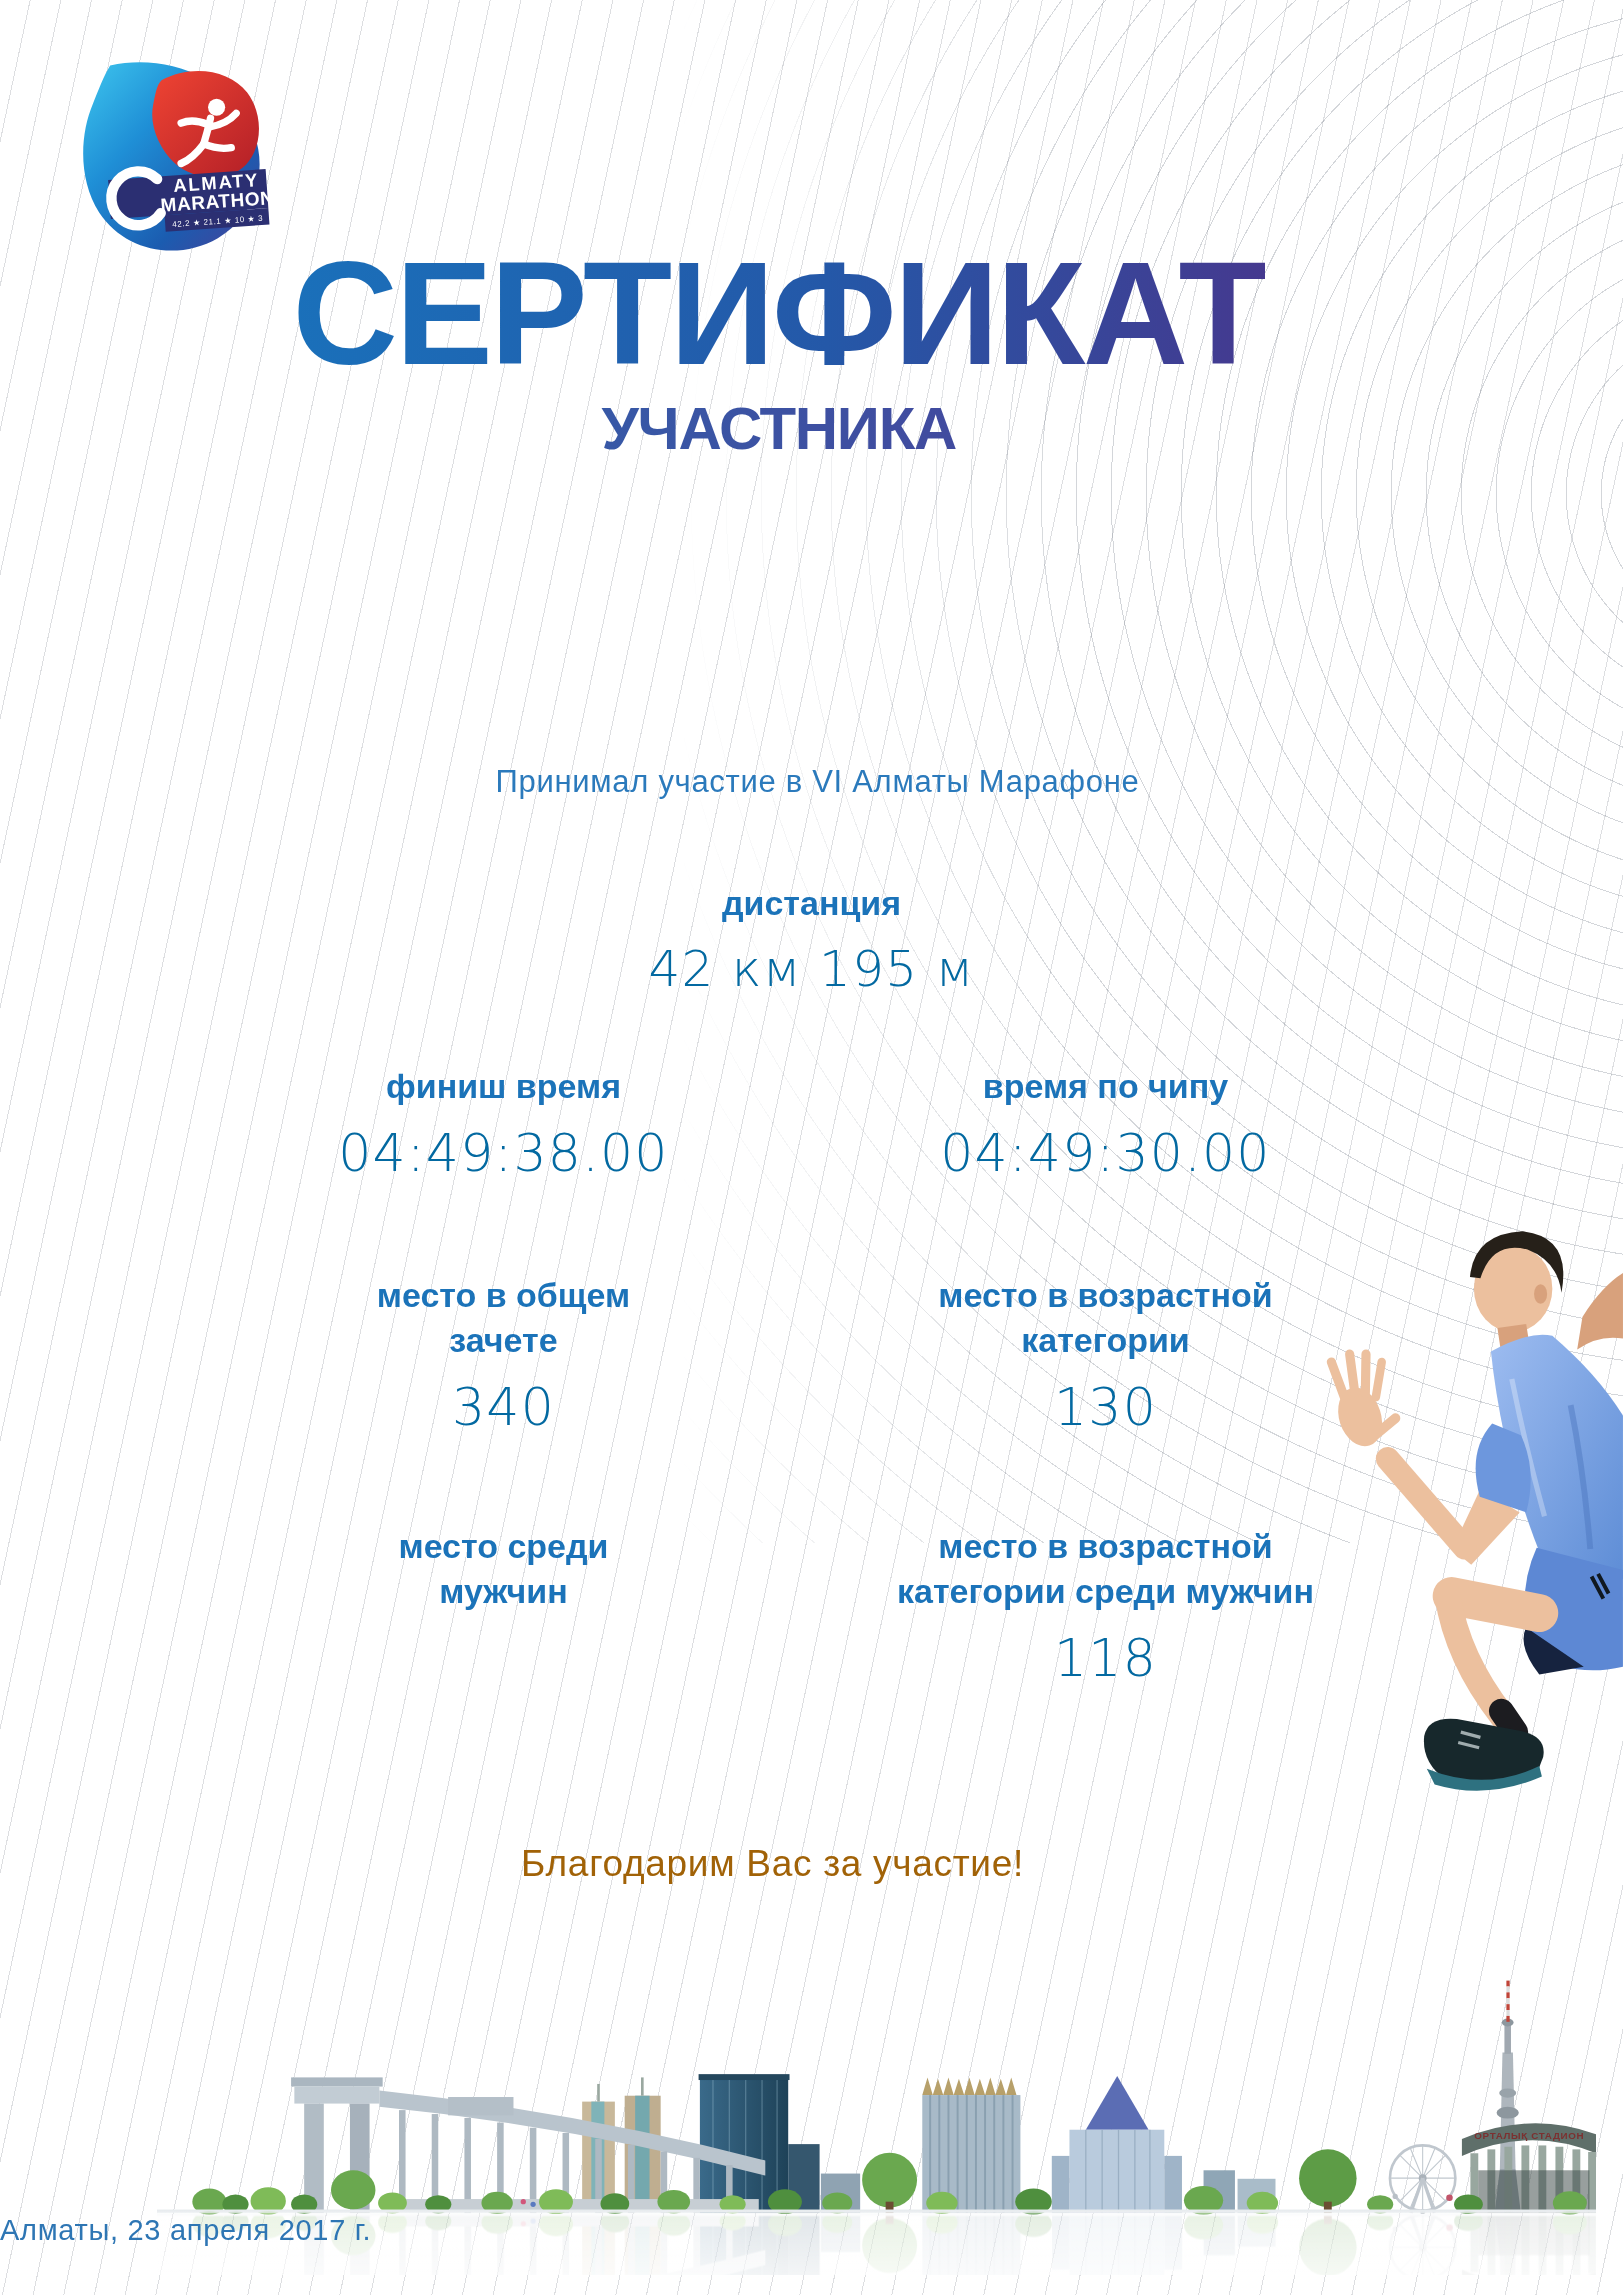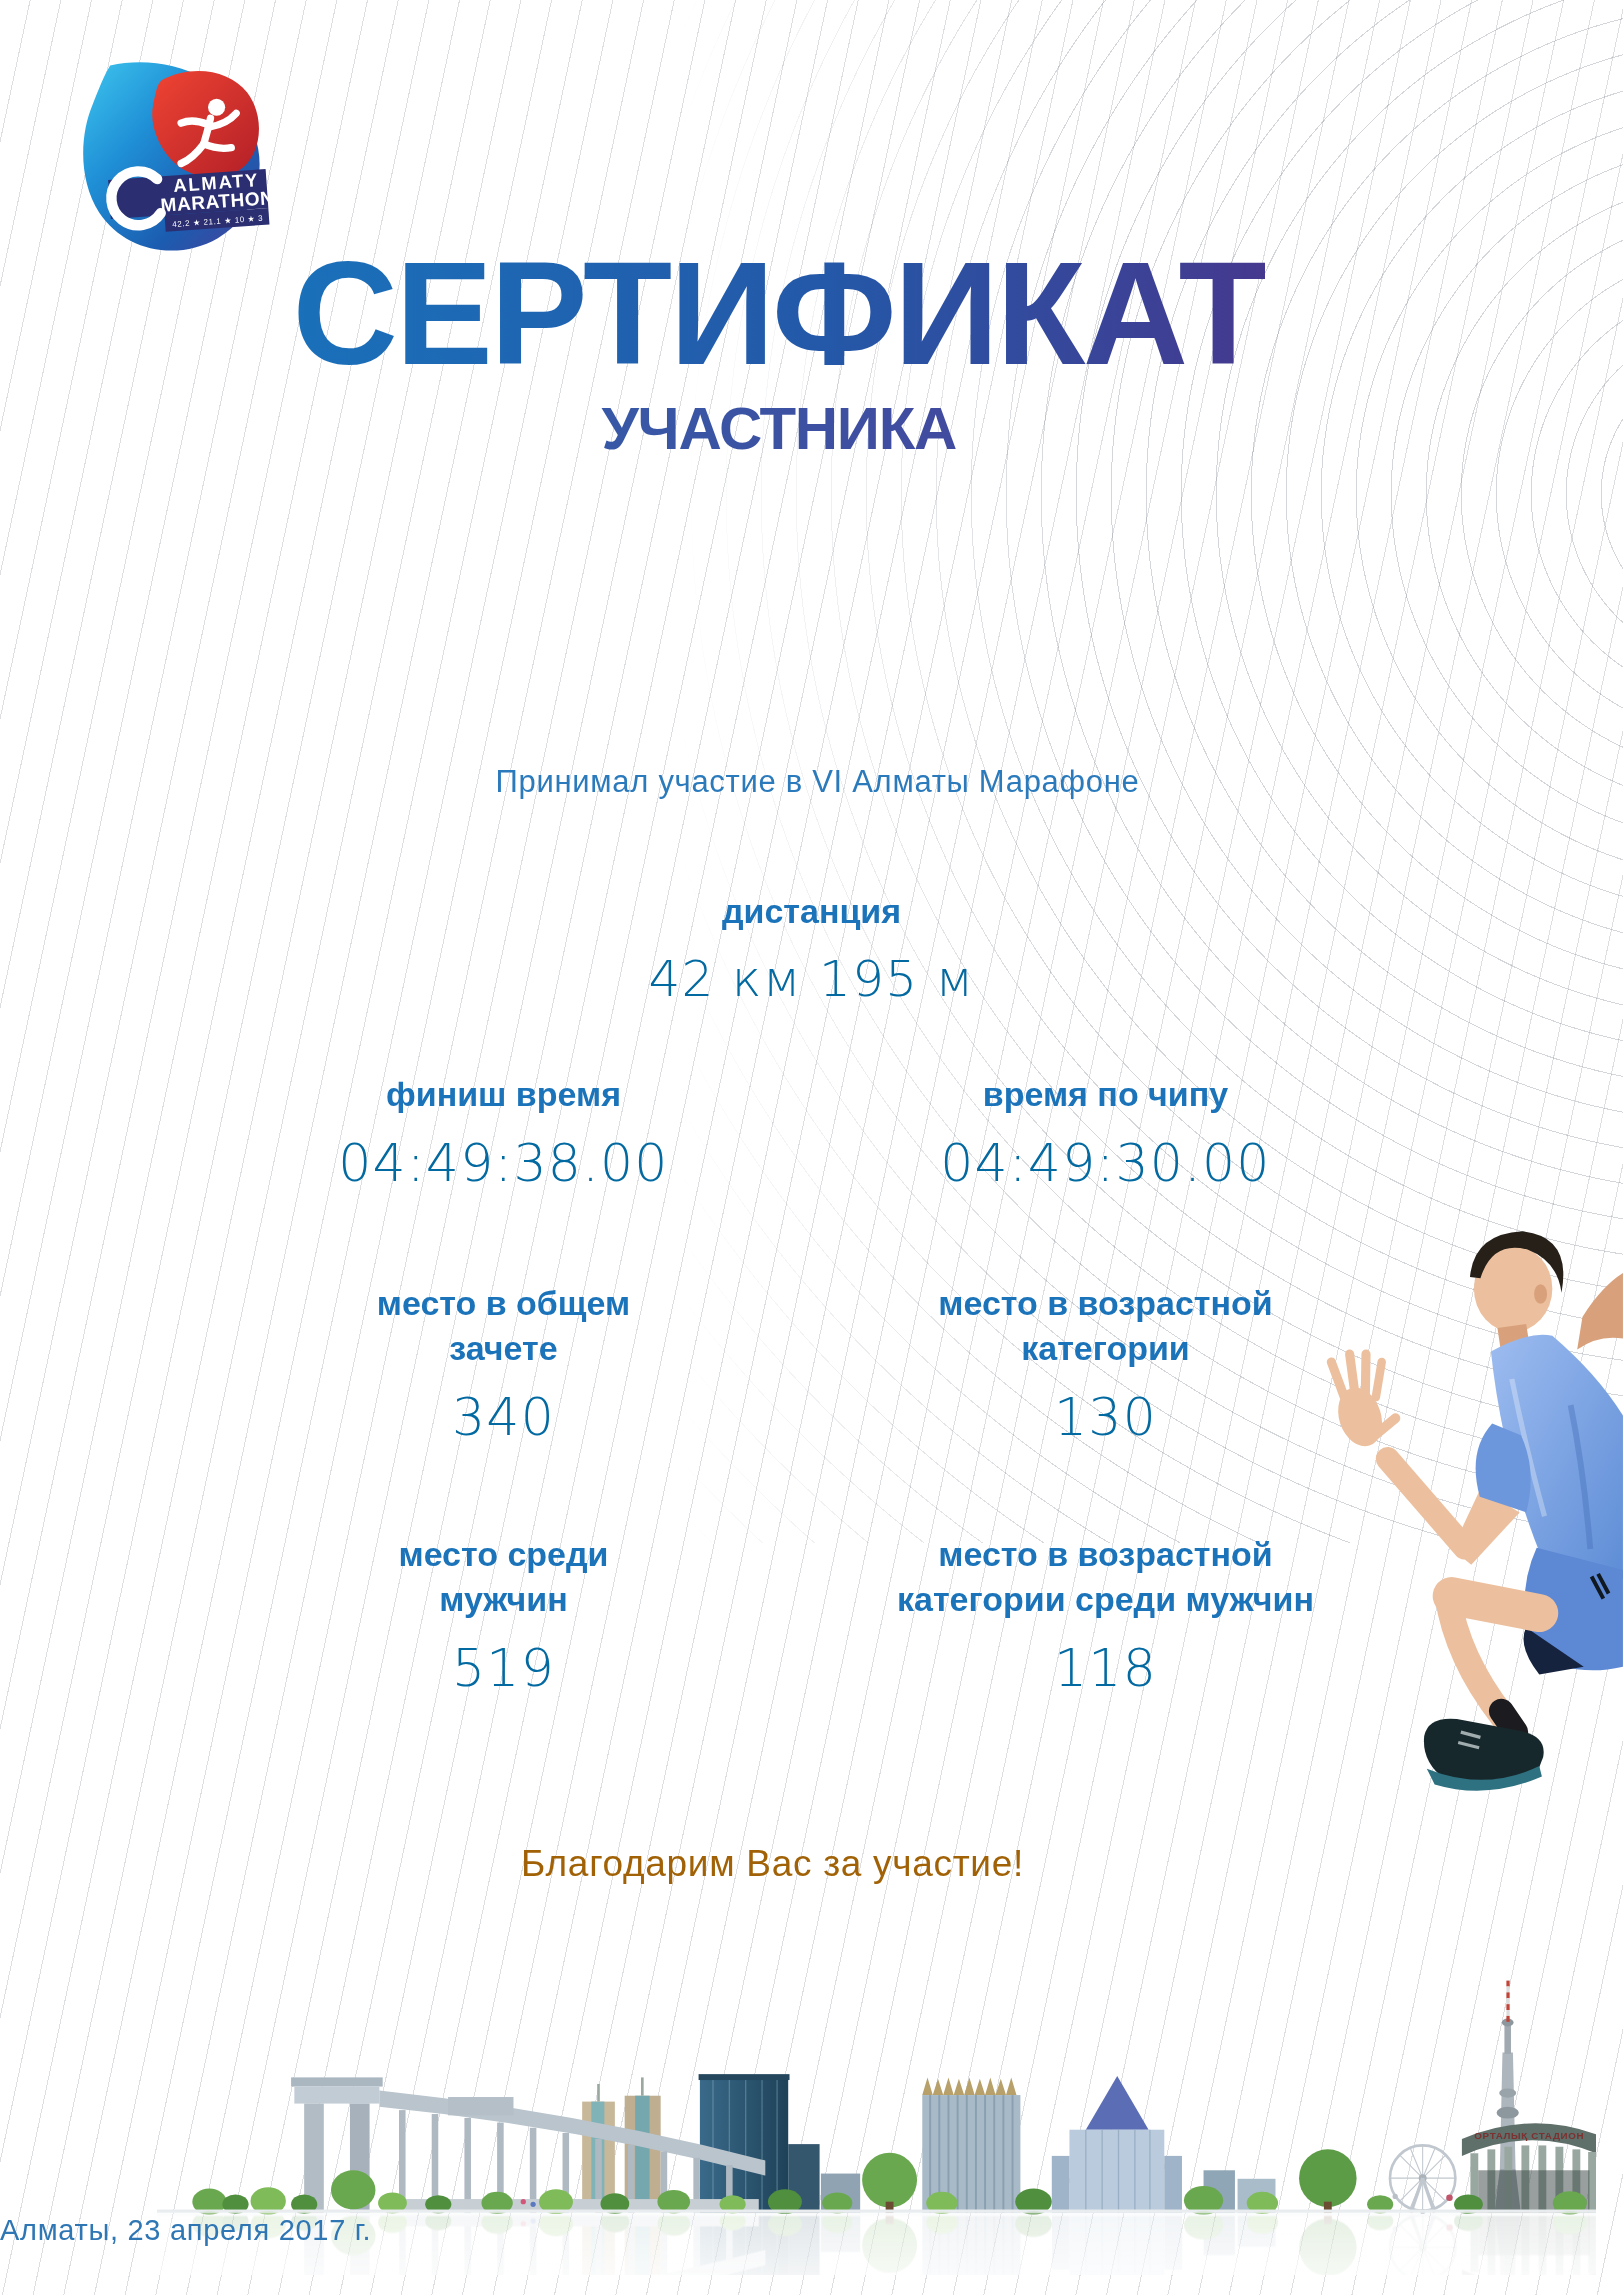--- a/index.html
+++ b/index.html
@@ -23,21 +23,21 @@
     -webkit-background-clip:text;background-clip:text;color:transparent;}
   .subtitle{margin-top:11.8px;font-weight:700;font-size:60px;line-height:1;letter-spacing:-1.3px;
     background:linear-gradient(90deg,#2e64ad 0%,#4a3f98 100%);
     -webkit-background-clip:text;background-clip:text;color:transparent;text-align:center;}
   .name{position:absolute;left:0;right:0;top:623px;text-align:center;
     font-family:"DejaVu Serif",serif;font-style:italic;font-size:124px;line-height:1.2;
     color:#2470b4;}
   .participation{position:absolute;left:12px;right:0;top:764px;text-align:center;
     font-size:31px;color:#2b7abc;letter-spacing:0.7px;}
   .stat{position:absolute;text-align:center;}
-  .stat-label{font-weight:700;font-size:34px;line-height:1.32;color:#1b73b9;margin:16px auto;}
+  .stat-label{font-weight:700;font-size:34px;line-height:1.32;color:#1b73b9;margin:8px auto;}
   .stat-value{margin-top:14.4px;font-family:"DejaVu Sans",sans-serif;font-weight:200;
     font-size:52px;color:#0369a1;letter-spacing:1.3px;}
   .stat-distance{left:0;right:0;top:873px;}
   .stat-distance .stat-value{font-size:50px;}
   .col-l{left:157px;width:693px;}
   .col-r{left:759px;width:693px;}
   .row-1{top:1056px;}
   .row-2{top:1265px;}
   .row-3{top:1516px;}
   .w460{max-width:301px;} .w560{max-width:366px;} .w640{max-width:419px;} .w780{max-width:510px;}
@@ -115,21 +115,20 @@
     <div class="stat-label w560">место в общем зачете</div>
     <div class="stat-value">340</div>
   </div>
   <div class="stat col-r row-2">
     <div class="stat-label w640">место в возрастной категории</div>
     <div class="stat-value">130</div>
   </div>
 
   <div class="stat col-l row-3">
     <div class="stat-label w460">место среди мужчин</div>
-    <div class="stat-value">519</div>
   </div>
   <div class="stat col-r row-3">
     <div class="stat-label w780">место в возрастной категории среди мужчин</div>
     <div class="stat-value">118</div>
   </div>
 
   <div class="thanks">Благодарим Вас за участие!</div>
 
   <div class="runner">
     <svg viewBox="0 0 500 910" width="327" height="595">

